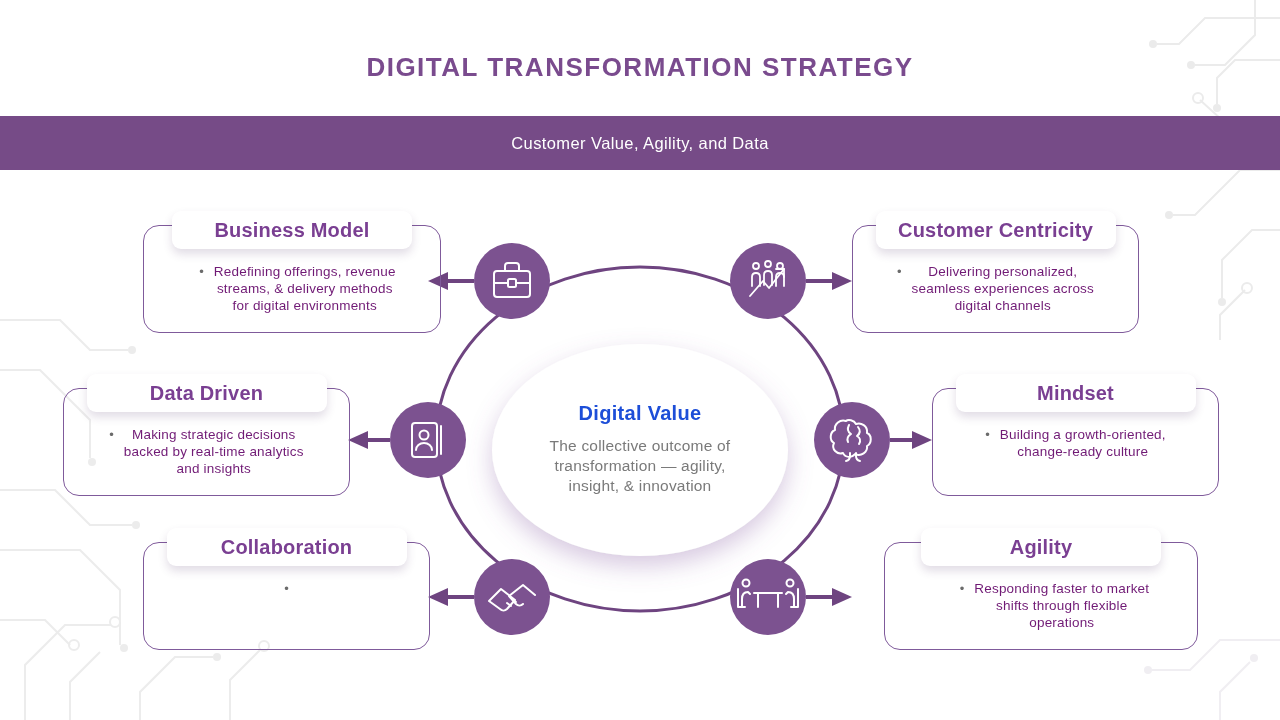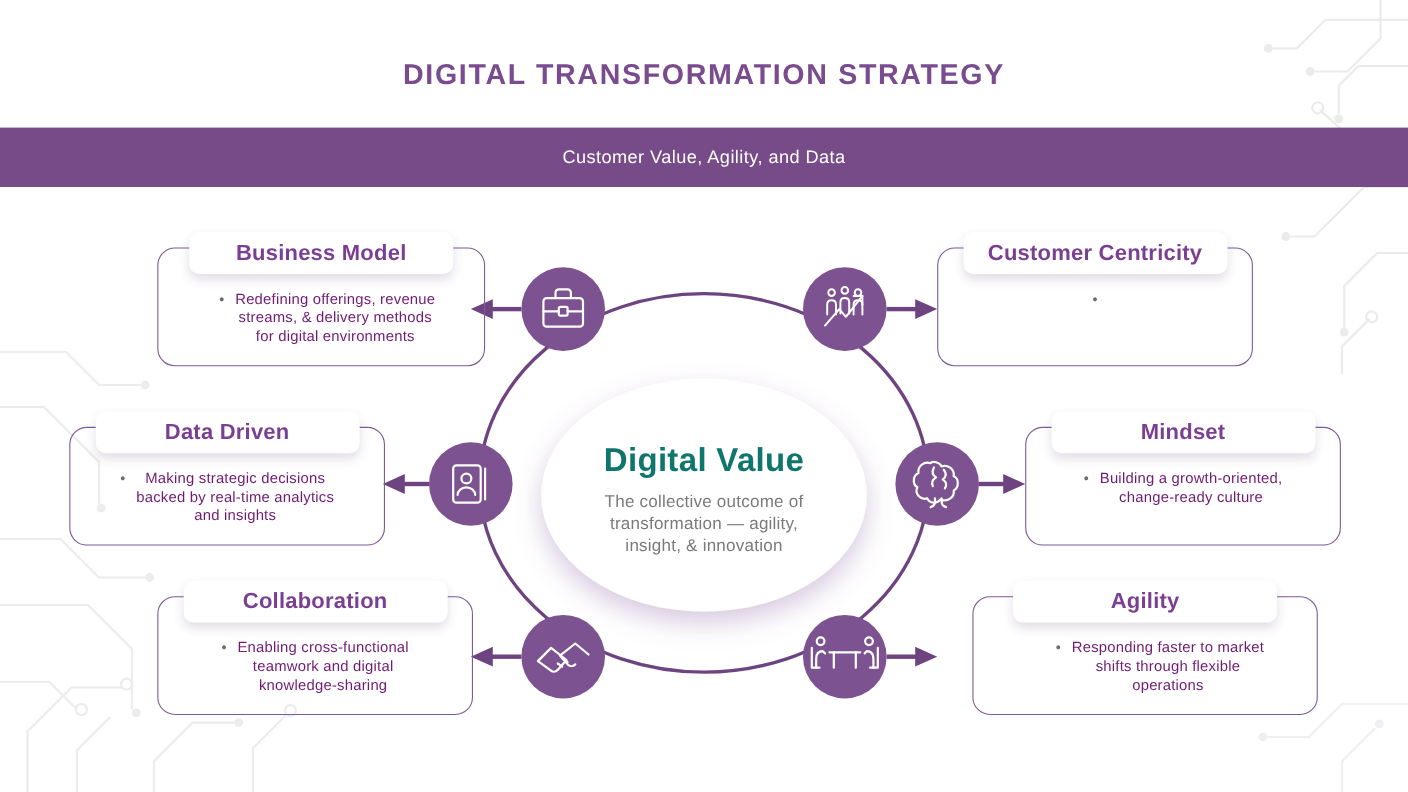--- a/index.html
+++ b/index.html
@@ -40,21 +40,21 @@
   .bullet{color:#6b6b6b;font-size:13px;line-height:17px;}
   .card-text{
     font-size:13.5px;line-height:17px;color:#701a75;
     white-space:pre-line;text-align:center;letter-spacing:0.2px;
   }
 
   .center-content{
     position:absolute;left:495px;top:402px;width:290px;z-index:2;
     display:flex;flex-direction:column;gap:11px;align-items:center;text-align:center;
   }
-  .center-title{font-size:30px;font-weight:bold;color:#0f766e;letter-spacing:0.3px;}
+  .center-title{font-size:20px;font-weight:bold;color:#1d4ed8;letter-spacing:0.3px;}
   .center-desc{font-size:15.5px;line-height:20px;color:#7a7a7a;white-space:pre-line;letter-spacing:0.2px;}
 </style>
 </head>
 <body>
 
 <svg class="circuit tr" width="210" height="340" viewBox="0 0 210 340">
   <g stroke="#ebebeb" stroke-width="2" fill="none">
     <path d="M210,18 h-75 l-26,26 h-22"></path>
     <path d="M185,0 v35 l-30,30 h-30"></path>
     <path d="M210,60 h-45 l-18,18 v26"></path>
@@ -223,20 +223,23 @@
 for digital environments</span>
   </div>
 </div>
 
 <div class="card" style="left:852px;top:225px;">
   <div class="tab">
     <span class="card-title">Customer Centricity</span>
   </div>
   <div class="card-body">
     <span class="bullet">•</span>
+    <span class="card-text">Delivering personalized,
+seamless experiences across
+digital channels</span>
   </div>
 </div>
 
 <div class="card" style="left:63px;top:388px;">
   <div class="tab">
     <span class="card-title">Data Driven</span>
   </div>
   <div class="card-body">
     <span class="bullet">•</span>
     <span class="card-text">Making strategic decisions
@@ -255,23 +258,20 @@
 change-ready culture</span>
   </div>
 </div>
 
 <div class="card" style="left:143px;top:542px;">
   <div class="tab">
     <span class="card-title">Collaboration</span>
   </div>
   <div class="card-body">
     <span class="bullet">•</span>
-    <span class="card-text">Enabling cross-functional
-teamwork and digital
-knowledge-sharing</span>
   </div>
 </div>
 
 <div class="card" style="left:884px;top:542px;padding-left:27px;">
   <div class="tab">
     <span class="card-title">Agility</span>
   </div>
   <div class="card-body">
     <span class="bullet">•</span>
     <span class="card-text">Responding faster to market

